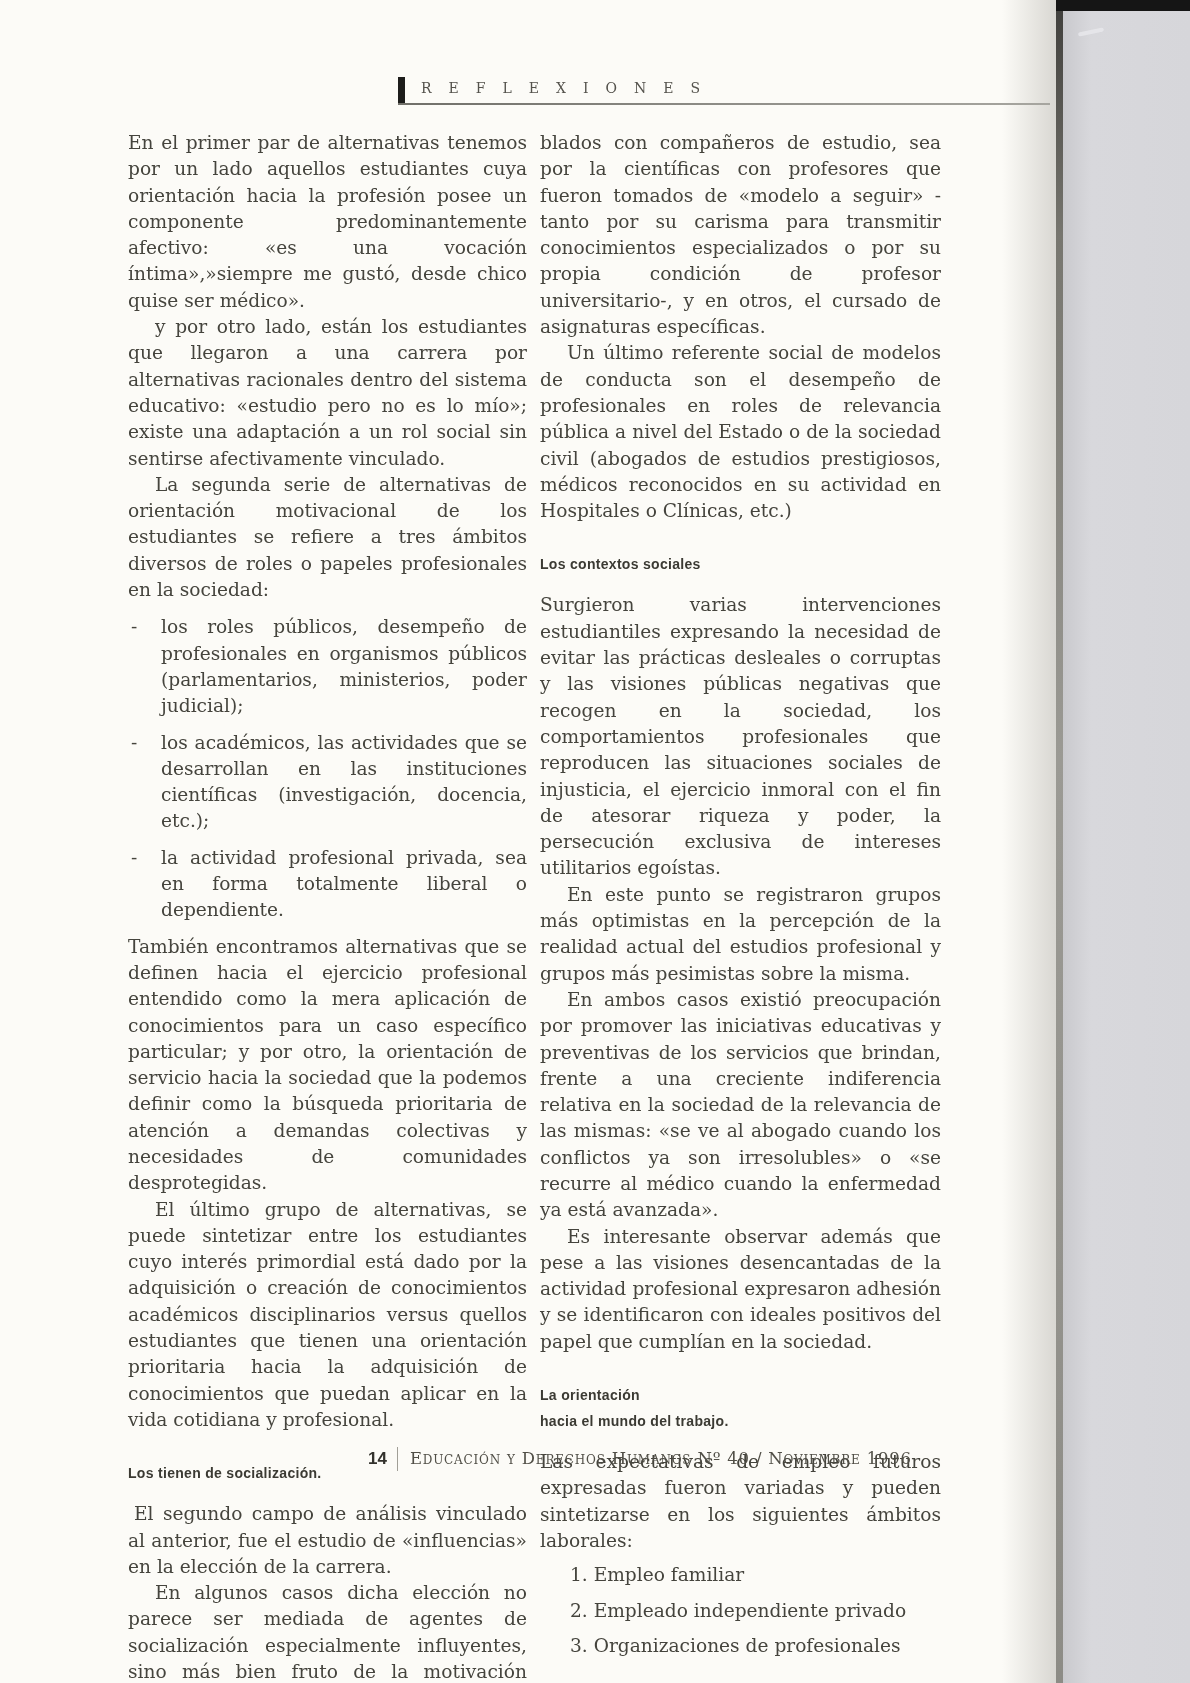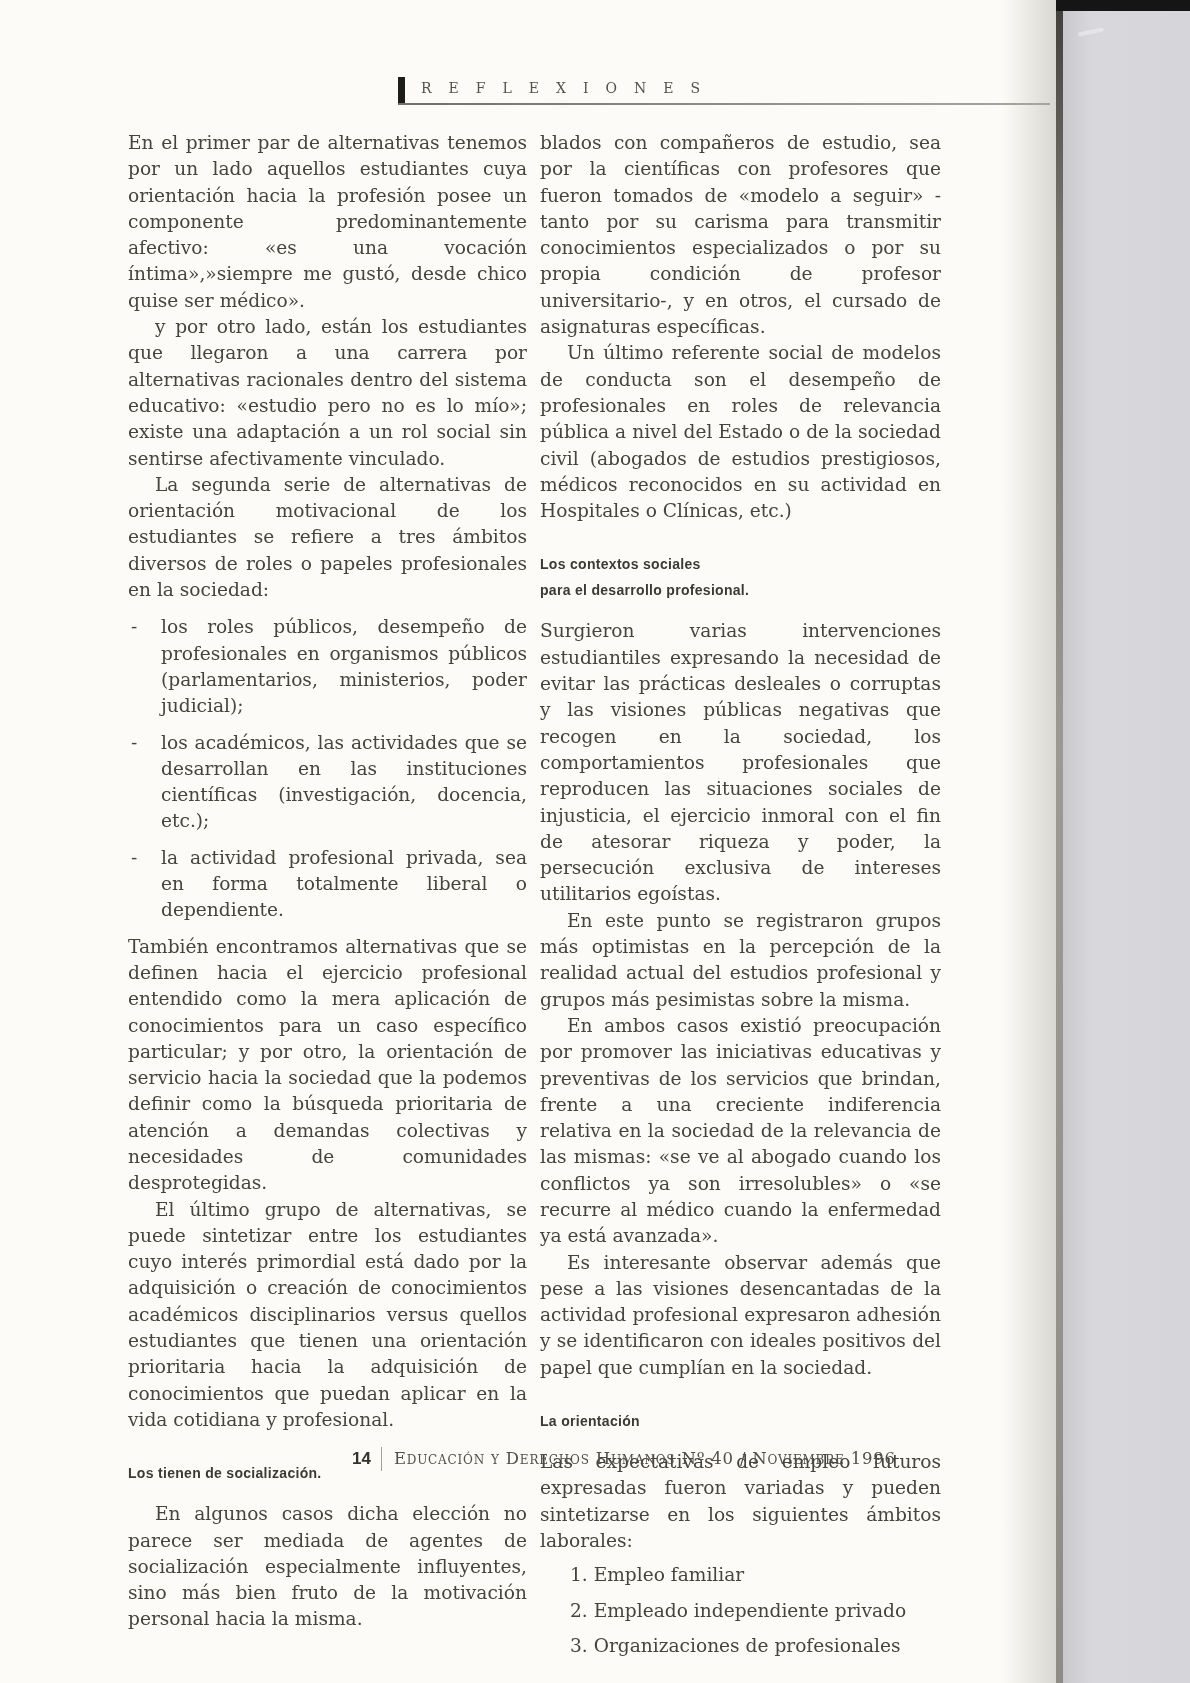--- a/index.html
+++ b/index.html
@@ -62,21 +62,21 @@
   .num-item{padding-left:30px;margin-bottom:9px;}
   h2.sec{
     font-family:"Liberation Sans", sans-serif;
     font-size:14px;line-height:26px;color:#3b3a33;
     letter-spacing:.3px;margin:27px 0 15px 0;font-weight:bold;text-align:left;
   }
   h2.sec .hl{display:block;}
   .mt{margin-top:9px;}
   
   .footer{
-    position:absolute;left:352px;top:1447px;display:flex;align-items:flex-start;
+    position:absolute;left:368px;top:1447px;display:flex;align-items:flex-start;
     color:#514f47;
   }
   .footer .pagenum{
     font-family:"Liberation Sans",sans-serif;font-weight:bold;
     font-size:17px;color:#33322d;margin-right:10px;padding-top:2px;
   }
   .footer .fdiv{width:1px;height:24px;background:#a19f97;margin-right:12px;}
   .footer .journal{
     font-variant:small-caps;font-size:16.5px;letter-spacing:.8px;padding-top:2px;
     white-space:nowrap;
@@ -107,37 +107,38 @@
     <p class="para indent">y por otro lado, están los estudiantes que llegaron a una carrera por alternativas racionales dentro del sistema educativo: «estudio pero no es lo mío»; existe una adaptación a un rol social sin sentirse afectivamente vinculado.</p>
     <p class="para indent">La segunda serie de alternativas de orientación motivacional de los estudiantes se refiere a tres ámbitos diversos de roles o papeles profesionales en la sociedad:</p>
     <div class="bullet-list">
         <div class="bullet-item"><span class="marker">-</span>los roles públicos, desempeño de profesionales en organismos públicos (parlamentarios, ministerios, poder judicial);</div>
         <div class="bullet-item"><span class="marker">-</span>los académicos, las actividades que se desarrollan en las instituciones científicas (investigación, docencia, etc.);</div>
         <div class="bullet-item"><span class="marker">-</span>la actividad profesional privada, sea en forma totalmente liberal o dependiente.</div>
       </div>
     <p class="para mt">También encontramos alternativas que se definen hacia el ejercicio profesional entendido como la mera aplicación de conocimientos para un caso específico particular; y por otro, la orientación de servicio hacia la sociedad que la podemos definir como la búsqueda prioritaria de atención a demandas colectivas y necesidades de comunidades desprotegidas.</p>
     <p class="para indent">El último grupo de alternativas, se puede sintetizar entre los estudiantes cuyo interés primordial está dado por la adquisición o creación de conocimientos académicos disciplinarios versus quellos estudiantes que tienen una orientación prioritaria hacia la adquisición de conocimientos que puedan aplicar en la vida cotidiana y profesional.</p>
     <h2 class="sec">Los tienen de socialización.</h2>
+    <p class="para small-indent">El segundo campo de análisis vinculado al anterior, fue el estudio de «influencias» en la elección de la carrera.</p>
     <p class="para indent">En algunos casos dicha elección no parece ser mediada de agentes de socialización especialmente influyentes, sino más bien fruto de la motivación personal hacia la misma.</p>
 
   </div>
 
   <div class="col col-right">
     <p class="para">blados con compañeros de estudio, sea por la científicas con profesores que fueron tomados de «modelo a seguir» -tanto por su carisma para transmitir conocimientos especializados o por su propia condición de profesor universitario-, y en otros, el cursado de asignaturas específicas.</p>
     <p class="para indent">Un último referente social de modelos de conducta son el desempeño de profesionales en roles de relevancia pública a nivel del Estado o de la sociedad civil (abogados de estudios prestigiosos, médicos reconocidos en su actividad en Hospitales o Clínicas, etc.)</p>
     <h2 class="sec">
       <span class="hl">Los contextos sociales</span>
-      <span class="hl">para el desarrollo profesional.</span>
     </h2>
     <p class="para">Surgieron varias intervenciones estudiantiles expresando la necesidad de evitar las prácticas desleales o corruptas y las visiones públicas negativas que recogen en la sociedad, los comportamientos profesionales que reproducen las situaciones sociales de injusticia, el ejercicio inmoral con el fin de atesorar riqueza y poder, la persecución exclusiva de intereses utilitarios egoístas.</p>
     <p class="para indent">En este punto se registraron grupos más optimistas en la percepción de la realidad actual del estudios profesional y grupos más pesimistas sobre la misma.</p>
     <p class="para indent">En ambos casos existió preocupación por promover las iniciativas educativas y preventivas de los servicios que brindan, frente a una creciente indiferencia relativa en la sociedad de la relevancia de las mismas: «se ve al abogado cuando los conflictos ya son irresolubles» o «se recurre al médico cuando la enfermedad ya está avanzada».</p>
     <p class="para indent">Es interesante observar además que pese a las visiones desencantadas de la actividad profesional expresaron adhesión y se identificaron con ideales positivos del papel que cumplían en la sociedad.</p>
     <h2 class="sec">
       <span class="hl">La orientación</span>
+      <span class="hl">hacia el mundo del trabajo.</span>
     </h2>
     <p class="para">Las expectativas de empleo futuros expresadas fueron variadas y pueden sintetizarse en los siguientes ámbitos laborales:</p>
     <div class="num-list">
         <div class="num-item">1. Empleo familiar</div>
         <div class="num-item">2. Empleado independiente privado</div>
         <div class="num-item">3. Organizaciones de profesionales</div>
       </div>
 
   </div>
 

